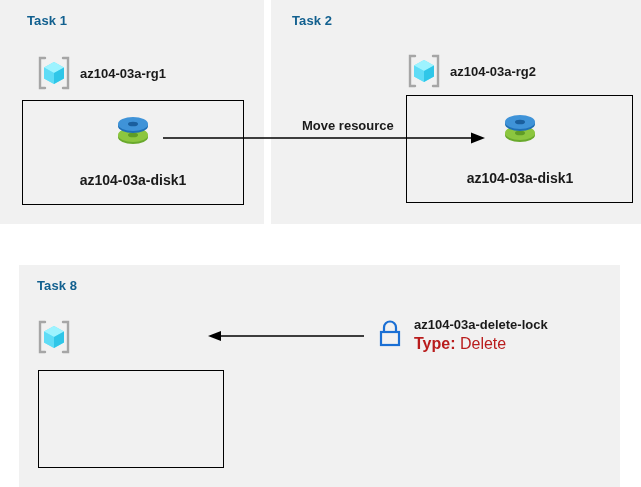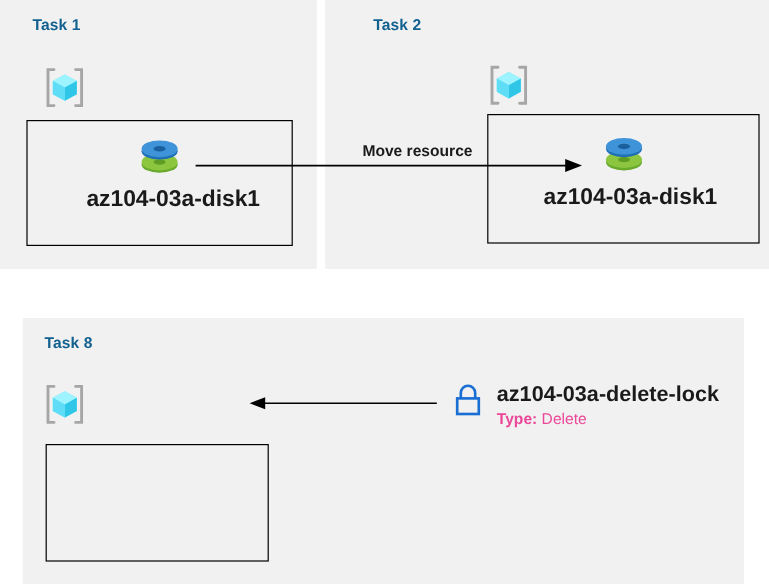--- a/index.html
+++ b/index.html
@@ -34,21 +34,21 @@
 
   .task-label {
     position: absolute;
     color: #12608f;
     font-weight: bold;
     font-size: 13px;
     letter-spacing: 0.1px;
     white-space: nowrap;
   }
   #label-task1 { left: 27px;  top: 13px; }
-  #label-task2 { left: 311px; top: 13px; }
+  #label-task2 { left: 292px; top: 13px; }
   #label-task3 { left: 37px;  top: 278px; }
 
   
   .resource-box {
     position: absolute;
     background: #f1f1f1;
     border: 1px solid #000000;
     box-sizing: border-box;
   }
   #box-disk1-src { left: 22px;  top: 100px; width: 222px; height: 105px; }
@@ -79,24 +79,24 @@
     position: absolute;
     text-align: center;
     white-space: nowrap;
   }
   #disk1-src { left: 72px;  top: 110px; width: 122px; }
   #disk1-dst { left: 453px; top: 108px; width: 134px; }
   #disk2     { left: 70px;  top: 375px; width: 122px; }
 
   .disk-icon { width: 44px; height: 40px; display: block; margin: 0 auto; }
   .disk-name {
-    font-size: 19px;
-    font-weight: bold;
-    color: #1a1a1a;
-    margin-top: 6px;
+    font-size: 14px;
+    font-weight: bold;
+    color: #1a1a1a;
+    margin-top: 22px;
   }
 
   
   .arrow-svg { position: absolute; overflow: visible; }
   #arrow-move { left: 163px; top: 128px; width: 322px; height: 20px; }
   #arrow-lock { left: 208px; top: 327px; width: 156px; height: 18px; }
 
   .arrow-caption {
     position: absolute;
     font-size: 13px;
@@ -112,28 +112,28 @@
     position: absolute;
     left: 375px;
     top: 317px;
     display: flex;
     align-items: flex-start;
     white-space: nowrap;
   }
   .lock-icon { width: 30px; height: 32px; display: block; flex: 0 0 auto; }
   .lock-text { margin-left: 9px; line-height: 1.25; }
   .lock-name {
-    font-size: 18px;
+    font-size: 13px;
     font-weight: bold;
     color: #1a1a1a;
     display: block;
   }
   .lock-type {
-    font-size: 13px;
-    color: #ec4899;
+    font-size: 16px;
+    color: #b91c1c;
     display: block;
     margin-top: 1px;
   }
   .lock-type-key { font-weight: bold; }
   .lock-type-val { font-weight: normal; }
 </style>
 </head>
 <body>
 
 <div class="stage">
@@ -145,20 +145,21 @@
     <span class="rg-icon-wrap">
       <svg class="rg-icon" viewBox="0 0 36 34" xmlns="http://www.w3.org/2000/svg">
         <path d="M9 2 L4 2 L4 32 L9 32" fill="none" stroke="#a6a6a6" stroke-width="2.4" stroke-linecap="round"></path>
         <path d="M27 2 L32 2 L32 32 L27 32" fill="none" stroke="#a6a6a6" stroke-width="2.4" stroke-linecap="round"></path>
         <polygon points="18,6 28,11.5 28,22.5 18,28 8,22.5 8,11.5" fill="#6fe9fb"></polygon>
         <polygon points="18,6 28,11.5 18,17 8,11.5" fill="#9df3ff"></polygon>
         <polygon points="18,17 28,11.5 28,22.5 18,28" fill="#2fc6e8"></polygon>
         <polygon points="18,17 8,11.5 8,22.5 18,28" fill="#5fdcf6"></polygon>
       </svg>
     </span>
+    <span class="rg-name">az104-03a-rg1</span>
   </div>
 
   <div class="resource-box" id="box-disk1-src"></div>
 
   <div class="disk-item" id="disk1-src">
     <span>
       <svg class="disk-icon" viewBox="0 0 44 40" xmlns="http://www.w3.org/2000/svg">
         <ellipse cx="22" cy="27" rx="15" ry="7" fill="#69a92c"></ellipse>
         <ellipse cx="22" cy="25" rx="15" ry="7" fill="#8cc63f"></ellipse>
         <ellipse cx="22" cy="25" rx="5" ry="2.3" fill="#5f9c26"></ellipse>
@@ -177,20 +178,21 @@
     <span>
       <svg class="rg-icon" viewBox="0 0 36 34" xmlns="http://www.w3.org/2000/svg">
         <path d="M9 2 L4 2 L4 32 L9 32" fill="none" stroke="#a6a6a6" stroke-width="2.4" stroke-linecap="round"></path>
         <path d="M27 2 L32 2 L32 32 L27 32" fill="none" stroke="#a6a6a6" stroke-width="2.4" stroke-linecap="round"></path>
         <polygon points="18,6 28,11.5 28,22.5 18,28 8,22.5 8,11.5" fill="#6fe9fb"></polygon>
         <polygon points="18,6 28,11.5 18,17 8,11.5" fill="#9df3ff"></polygon>
         <polygon points="18,17 28,11.5 28,22.5 18,28" fill="#2fc6e8"></polygon>
         <polygon points="18,17 8,11.5 8,22.5 18,28" fill="#5fdcf6"></polygon>
       </svg>
     </span>
+    <span class="rg-name">az104-03a-rg2</span>
   </div>
 
   <div class="resource-box" id="box-disk1-dst"></div>
 
   <div class="disk-item" id="disk1-dst">
     <span>
       <svg class="disk-icon" viewBox="0 0 44 40" xmlns="http://www.w3.org/2000/svg">
         <ellipse cx="22" cy="27" rx="15" ry="7" fill="#69a92c"></ellipse>
         <ellipse cx="22" cy="25" rx="15" ry="7" fill="#8cc63f"></ellipse>
         <ellipse cx="22" cy="25" rx="5" ry="2.3" fill="#5f9c26"></ellipse>

